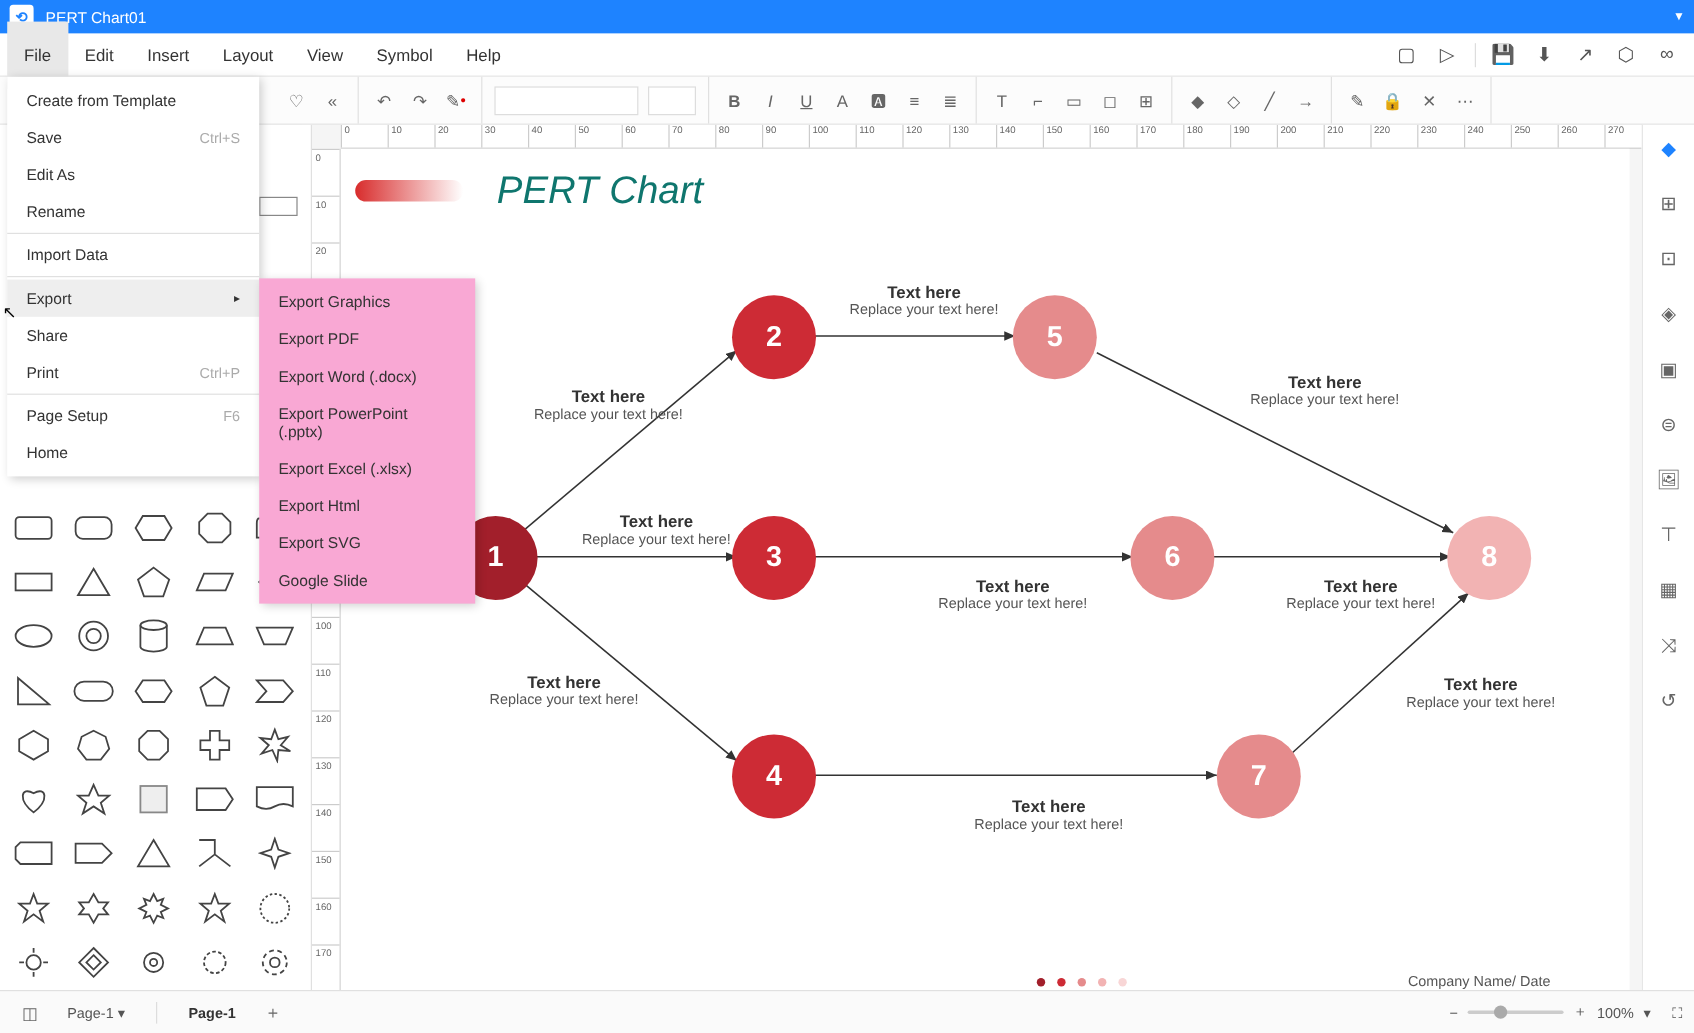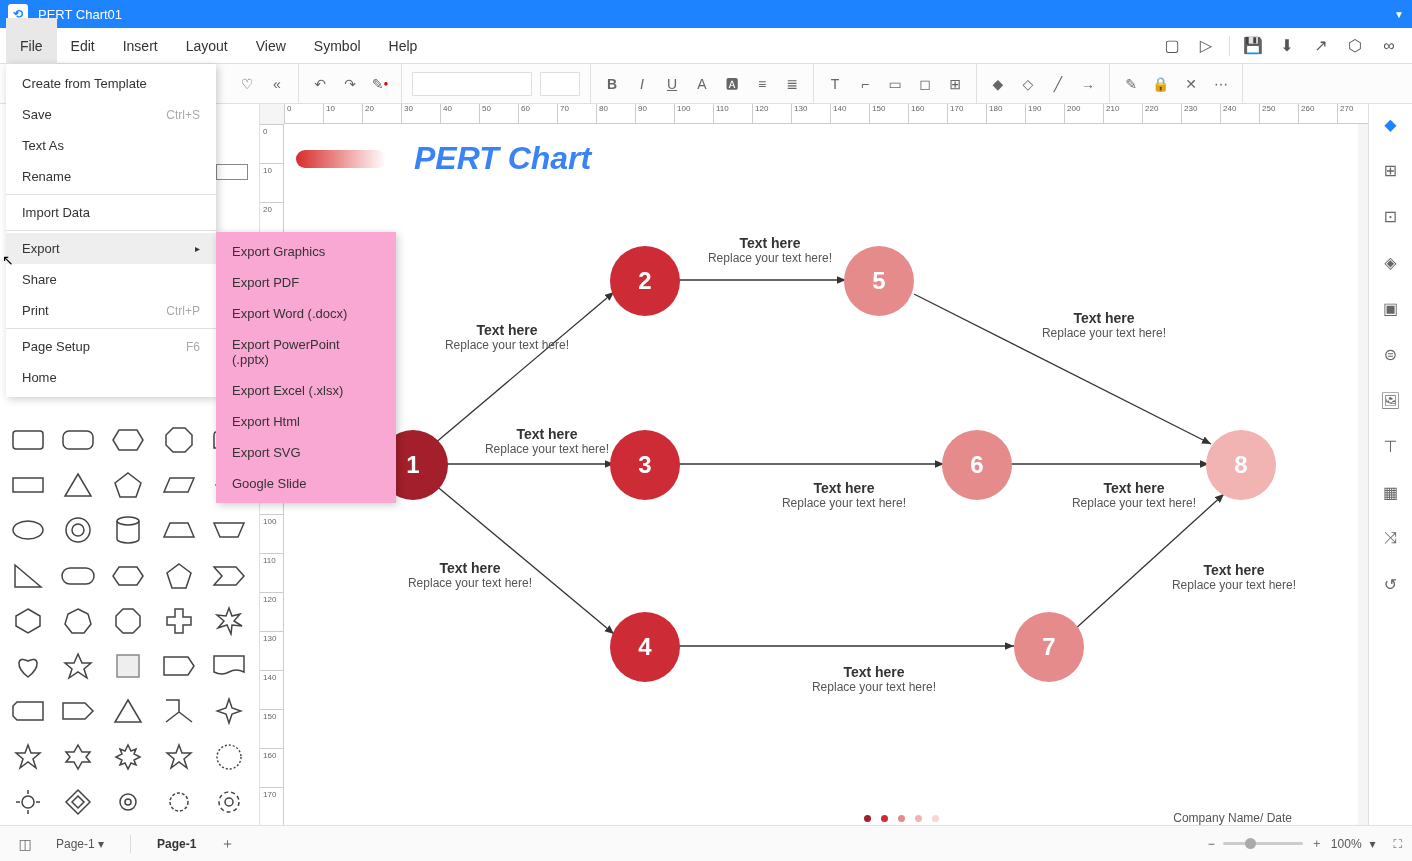--- a/index.html
+++ b/index.html
@@ -48,21 +48,21 @@
 
 .canvas-wrap { flex: 1; background: #f5f5f5; position: relative; overflow: hidden; }
 .ruler-h { position: absolute; top: 0; left: 24px; right: 0; height: 20px; background: #fff; border-bottom: 1px solid #ccc; font-size: 8px; color: #666; display: flex; }
 .ruler-h .tick { flex: 0 0 39px; border-left: 1px solid #ccc; padding-left: 2px; }
 .ruler-v { position: absolute; top: 20px; left: 0; width: 24px; bottom: 0; background: #fff; border-right: 1px solid #ccc; font-size: 8px; color: #666; }
 .ruler-v .tick { height: 39px; border-top: 1px solid #ccc; padding-top: 2px; padding-left: 3px; }
 .canvas { position: absolute; top: 20px; left: 24px; right: 10px; bottom: 0; background: #fff; }
 
 
 .chart-title-bar { position: absolute; top: 26px; left: 12px; width: 90px; height: 18px; background: linear-gradient(to right, #d82c2c, #fff); border-radius: 9px; }
-.chart-title { position: absolute; top: 16px; left: 130px; font-size: 32px; font-weight: bold; font-style: italic; color: #3b82f6; }
+.chart-title { position: absolute; top: 16px; left: 130px; font-size: 32px; font-weight: normal; font-style: italic; color: #0f766e; }
 .node { position: absolute; width: 70px; height: 70px; border-radius: 50%; color: #fff; display: flex; align-items: center; justify-content: center; font-size: 24px; font-weight: bold; }
 .edge-label { position: absolute; text-align: center; }
 .edge-label .t1 { font-size: 14px; font-weight: bold; color: #333; }
 .edge-label .t2 { font-size: 12px; color: #555; }
 .arrow { position: absolute; pointer-events: none; }
 .footer-text { position: absolute; bottom: 0px; right: 66px; font-size: 12px; color: #555; }
 .dots { position: absolute; bottom: 3px; left: 580px; display: flex; gap: 10px; }
 .dots .d { width: 7px; height: 7px; border-radius: 50%; }
 
 
@@ -166,21 +166,21 @@
 
 <div class="file-menu">
   <div class="mi">
       <span>Create from Template</span>
     </div>
   <div class="mi">
       <span>Save</span>
       <span class="sc">Ctrl+S</span>
     </div>
   <div class="mi">
-      <span>Text As</span>
+      <span>Edit As</span>
     </div>
   <div class="mi">
       <span>Rename</span>
     </div>
   <div class="sep"></div>
   <div class="mi">
       <span>Import Data</span>
     </div>
   <div class="sep"></div>
   <div class="mi hov">

